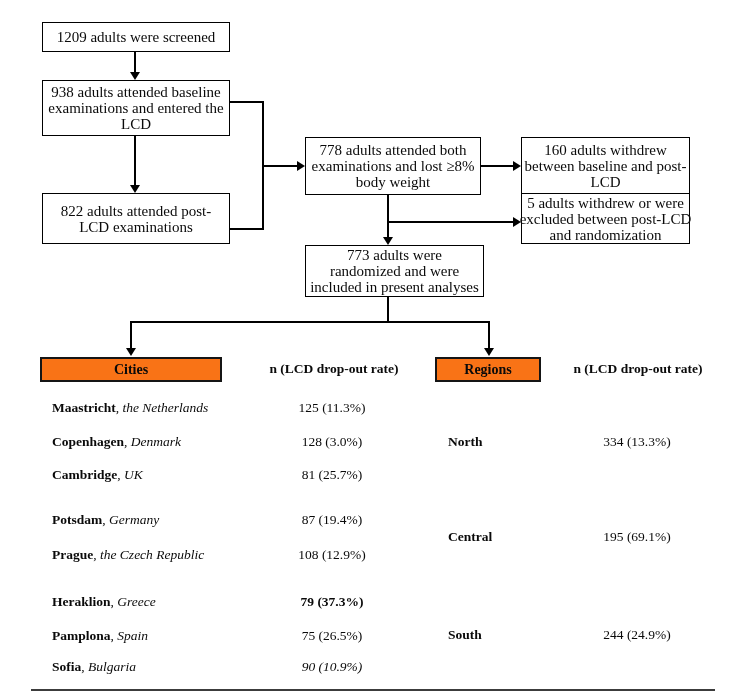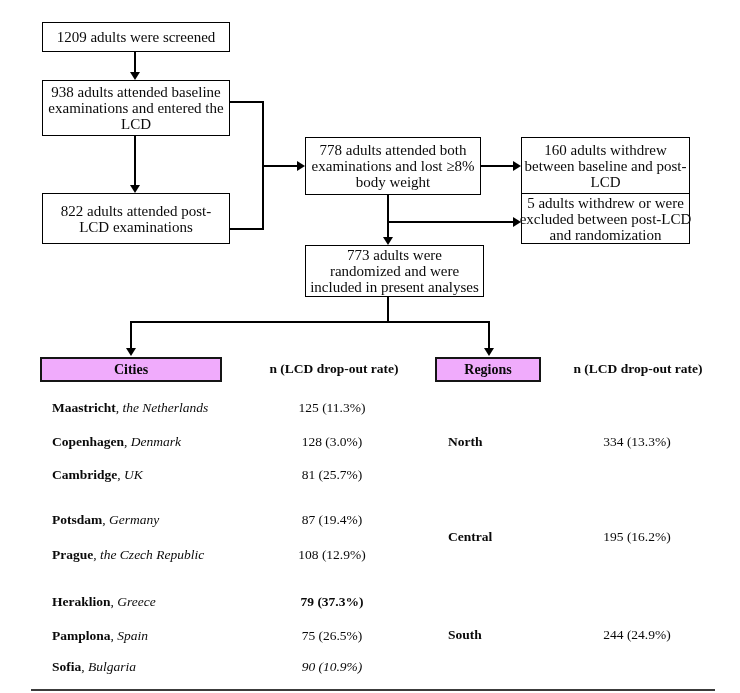--- a/index.html
+++ b/index.html
@@ -8,21 +8,21 @@
     font-family:"Liberation Serif", serif; color:#0a0a0a; overflow:hidden;
   }
   .fbox {
     position:absolute; box-sizing:border-box; border:1.6px solid #000;
     background:#fff; display:flex; flex-direction:column; align-items:center;
     justify-content:center; text-align:center; font-size:15px; line-height:16px;
   }
   .bl { display:block; white-space:nowrap; }
   .hdrbox {
     position:absolute; box-sizing:border-box; border:2px solid #151515;
-    background:#f0abfc; display:flex; align-items:center; justify-content:center;
+    background:#f97316; display:flex; align-items:center; justify-content:center;
     font-weight:bold; font-size:14px;
   }
   .nhdr { position:absolute; width:180px; text-align:center; font-weight:bold; font-size:13.5px; }
   .vline, .hline { position:absolute; background:#000; }
   .vline { width:2px; }
   .hline { height:2px; }
   .ahd { position:absolute; width:0; height:0;
     border-left:5px solid transparent; border-right:5px solid transparent;
     border-top:8px solid #000; }
   .ahr { position:absolute; width:0; height:0;
@@ -155,19 +155,19 @@
 
   <div class="citylabel" style="top:659px;">
     <span class="cityname">Sofia</span><span class="sep">, </span><span class="country">Bulgaria</span>
   </div>
   <div class="cityval" style="top:659px;font-style:italic;">90 (10.9%)</div>
 
   <div class="regionlabel regionname" style="top:434px;">North</div>
   <div class="regionval" style="top:434px;">334 (13.3%)</div>
 
   <div class="regionlabel regionname" style="top:529px;">Central</div>
-  <div class="regionval" style="top:529px;">195 (16.2%)</div>
+  <div class="regionval" style="top:529px;">195 (69.1%)</div>
 
   <div class="regionlabel regionname" style="top:627px;">South</div>
   <div class="regionval" style="top:627px;">244 (24.9%)</div>
 
   <div class="bottomrule"></div>
 </div>
 
 </body></html>

